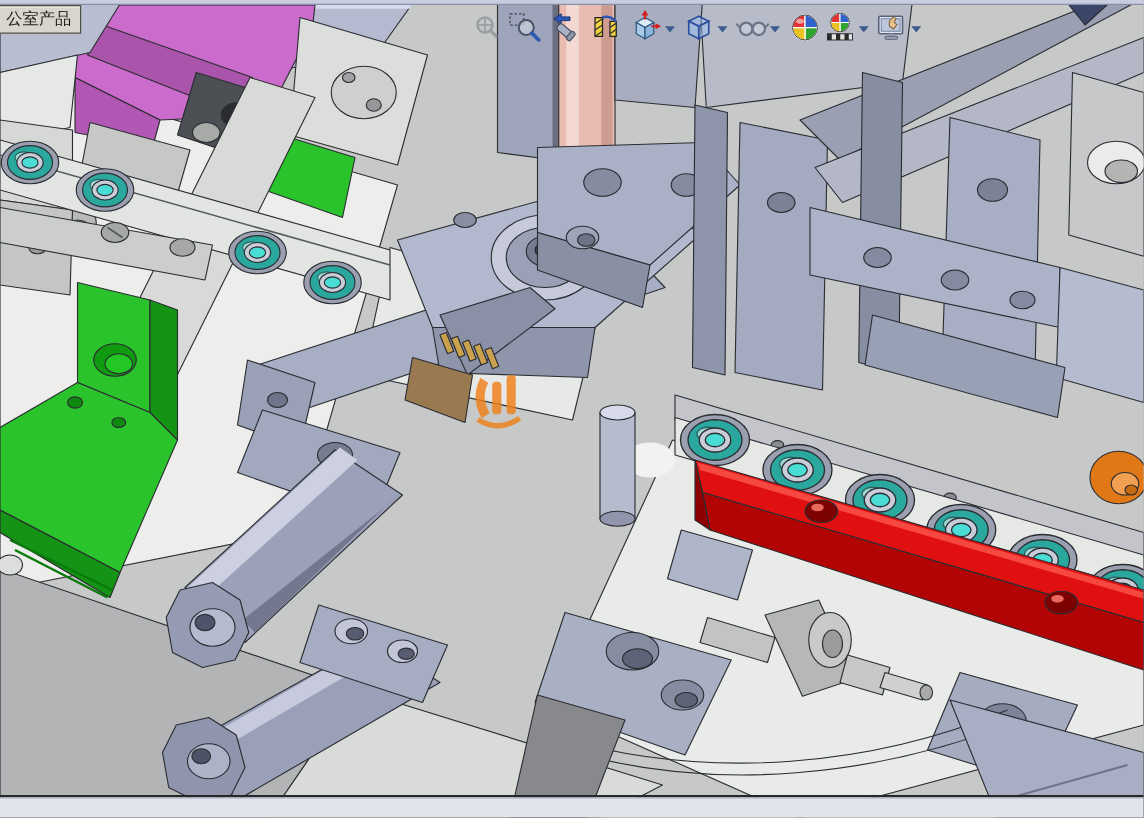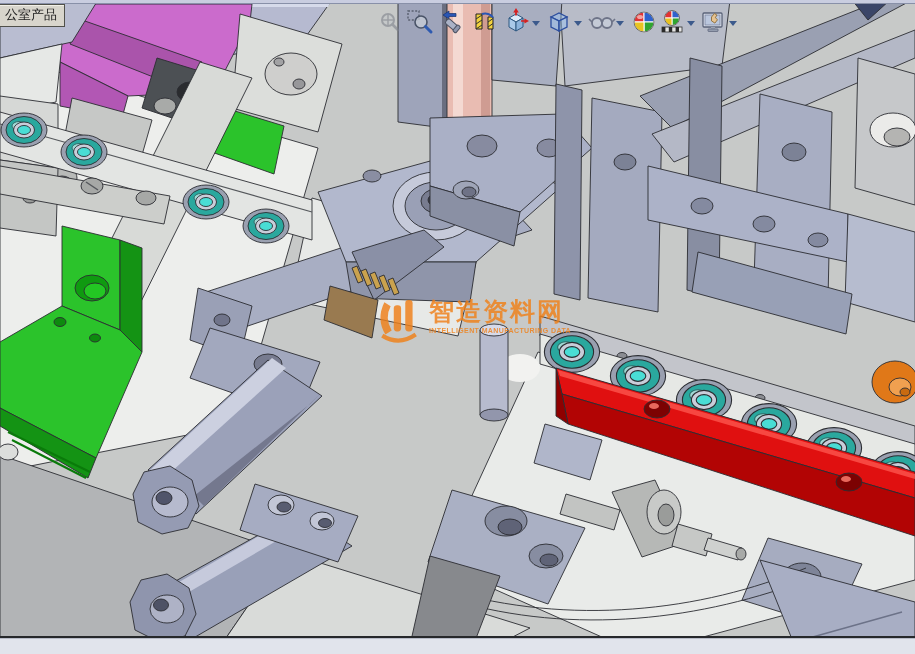--- a/index.html
+++ b/index.html
@@ -258,24 +258,20 @@
 
   <div id="watermark">
     <svg width="46" height="46" viewBox="0 0 44 44">
       <g fill="#f08018" stroke="none">
         <path d="M8,4 q-8,16 1,31 l6,-4 q-7,-12 -1,-23 z"></path>
         <rect x="17" y="7" width="7" height="25" rx="3"></rect>
         <rect x="28" y="2" width="7" height="30" rx="3"></rect>
       </g>
       <path d="M6,36 q16,10 32,-1" fill="none" stroke="#f08018" stroke-width="4"></path>
     </svg>
-    <div id="wm-text">
-      <span id="wm-cn">智造资料网</span>
-      <span id="wm-en">INTELLIGENT MANUFACTURING DATA</span>
-    </div>
   </div>
 
   <div id="hud-toolbar">
     <div class="hud-btn disabled" style="left:376px">
       <svg width="28" height="28" viewBox="0 0 28 28">
         <circle cx="12" cy="12" r="6" fill="#c2c6cc" fill-opacity=".5" stroke="#7e828c" stroke-width="2"></circle>
         <line x1="16.5" y1="16.5" x2="22" y2="22" stroke="#7e828c" stroke-width="2.6" stroke-linecap="round"></line>
         <line x1="7" y1="12" x2="17" y2="12" stroke="#7e828c" stroke-width="1.4"></line>
         <line x1="12" y1="7" x2="12" y2="17" stroke="#7e828c" stroke-width="1.4"></line>
       </svg>

